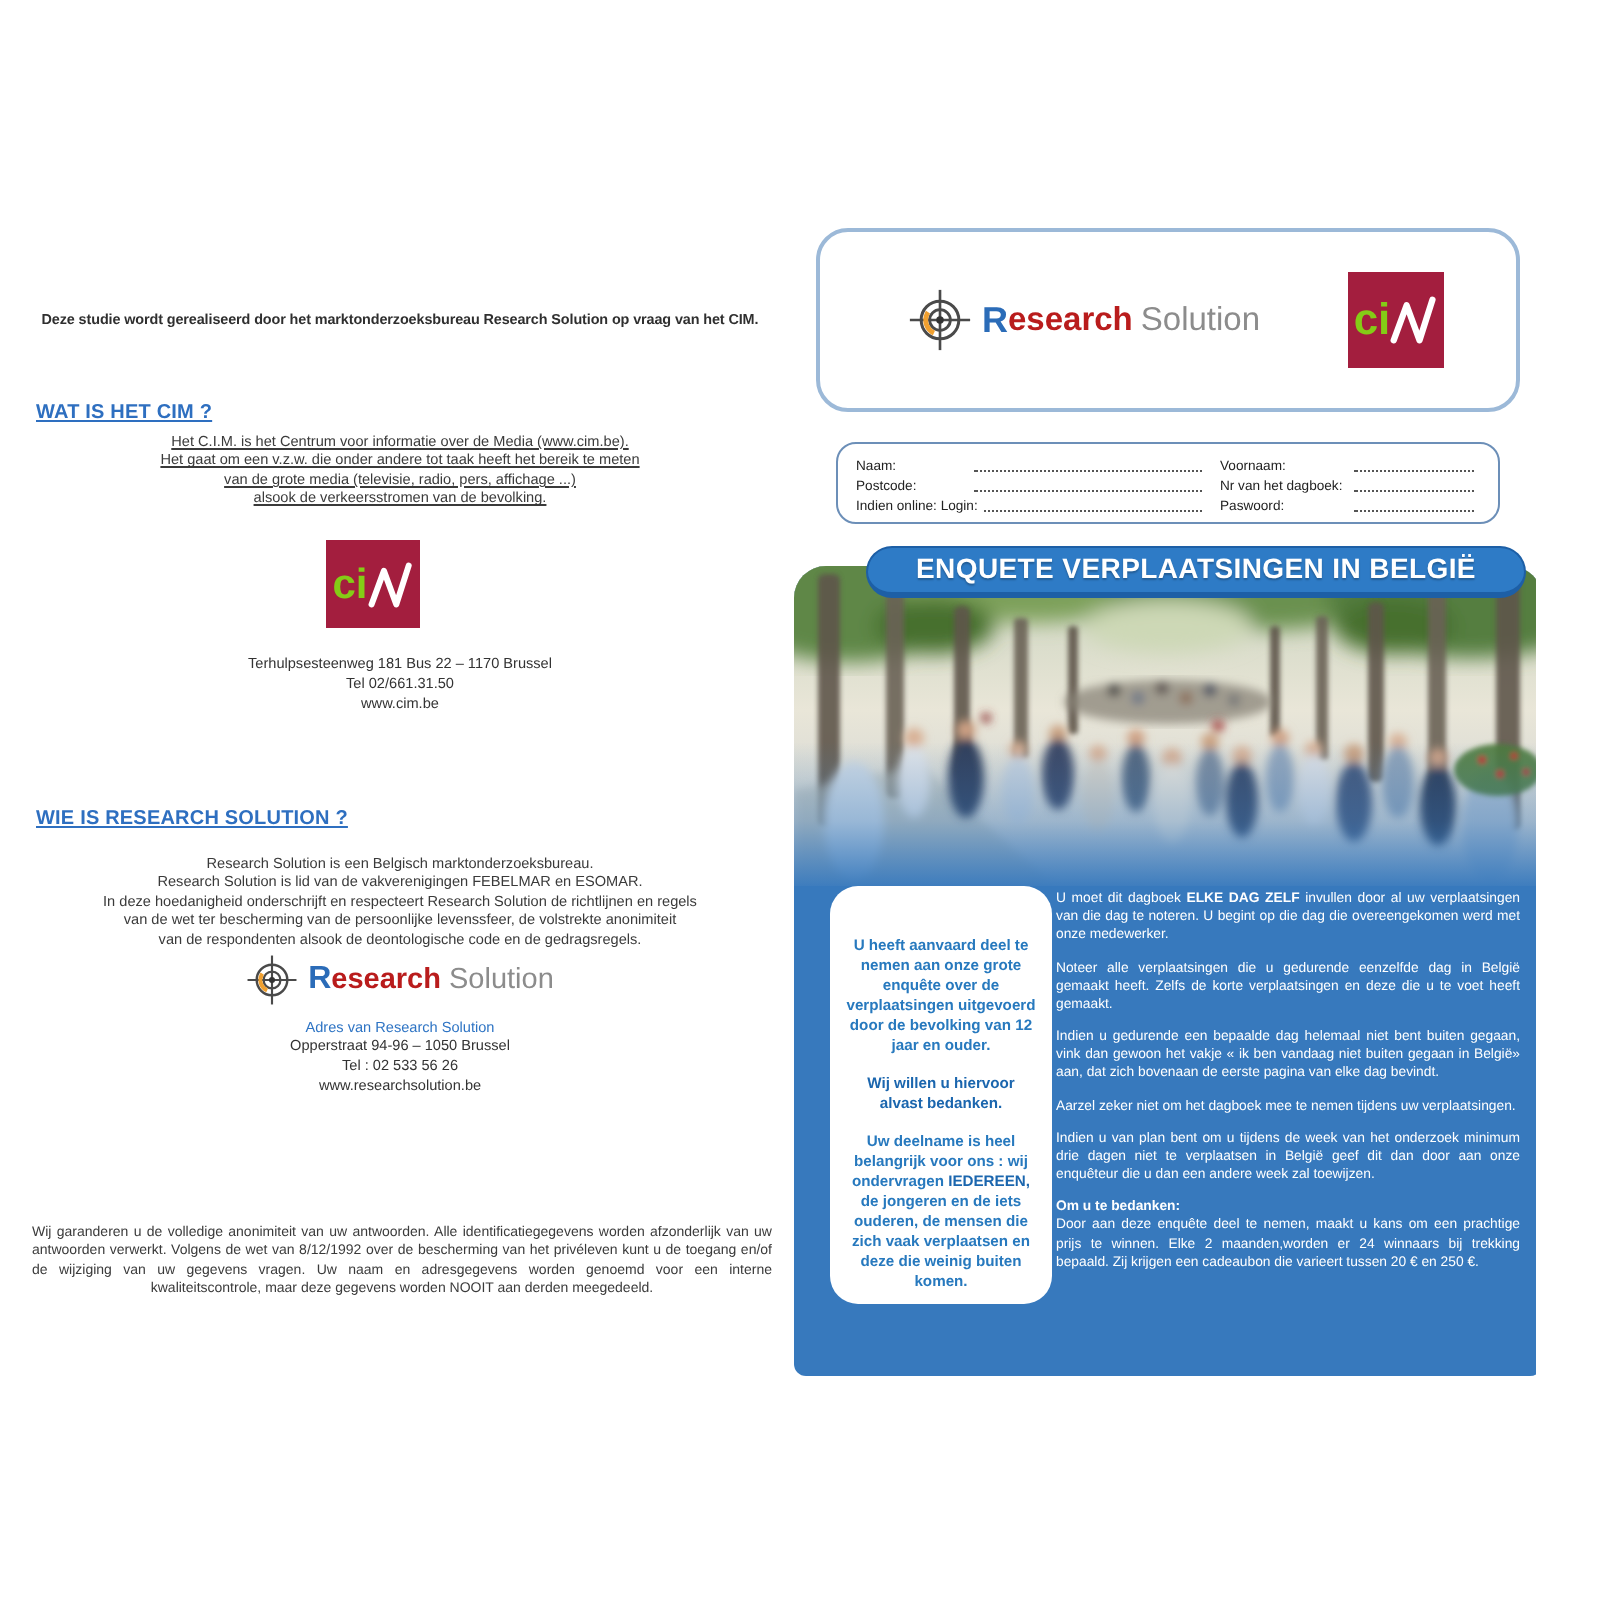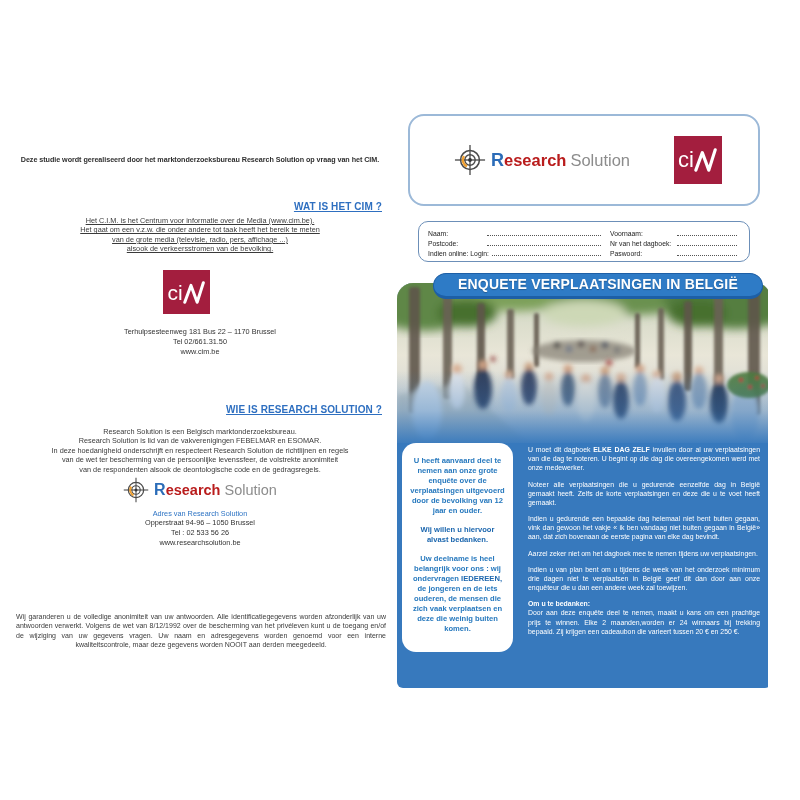--- a/index.html
+++ b/index.html
@@ -3,32 +3,32 @@
 <meta charset="utf-8">
 <style>
   html,body{margin:0;padding:0;background:#fff;}
   .page{position:relative;width:768px;height:800px;background:#ffffff;overflow:hidden;
         font-family:"Liberation Sans",sans-serif;color:#2f2f2f;}
   .pre{white-space:pre-line;}
 
   
   .intro{position:absolute;left:18px;top:155px;width:364px;text-align:center;
          font-size:7.2px;font-weight:bold;letter-spacing:-0.05px;white-space:nowrap;}
-  .sec-heading{position:absolute;width:364px;left:18px;text-align:right;color:#2e6fc0;
+  .sec-heading{position:absolute;width:364px;left:18px;text-align:left;color:#2e6fc0;
          font-weight:bold;font-size:10px;text-decoration:underline;letter-spacing:0.1px;}
   .h-cim{top:201px;}
   .h-rs{top:404px;}
   .body-par{position:absolute;left:18px;width:364px;text-align:center;
          font-size:7.3px;line-height:1.3;color:#3a3a3a;}
   .p-cim{top:216px;text-decoration:underline;}
   .p-rs{top:427px;}
 
   .cim-box{background:#a31e3e;display:flex;align-items:center;justify-content:center;}
   .cim-left{position:absolute;left:163px;top:270px;width:47px;height:44px;}
-  .cim-box .ci{color:#ffffff;font-weight:normal;font-size:21px;line-height:1;letter-spacing:0;}
+  .cim-box .ci{color:#84cc16;font-weight:bold;font-size:21px;line-height:1;letter-spacing:0;}
   .cim-box svg{display:block;}
 
   .addr-caption{position:absolute;left:18px;width:364px;text-align:center;
          color:#2e74c4;font-size:7.3px;}
   .cap-cim{top:318px;}
   .cap-rs{top:509px;}
   .addr{position:absolute;left:18px;width:364px;text-align:center;font-size:7.3px;
         line-height:1.4;color:#333;}
   .addr-cim{top:327px;}
   .addr-rs{top:518px;}
@@ -68,22 +68,22 @@
 
   .banner{position:absolute;left:420px;top:273px;width:330px;height:26px;background:#2e7bc6;
         border:1px solid #1d5fa6;border-bottom-width:3px;border-radius:13px;color:#fff;
         font-weight:bold;font-size:14px;text-align:center;line-height:21px;z-index:4;
         letter-spacing:0.2px;box-sizing:border-box;text-shadow:0 1px 1px rgba(0,0,0,0.25);margin-left:13px;}
 
   .panel{position:absolute;left:397px;top:283px;width:374px;height:405px;background:#3779bd;
         border-radius:16px 16px 6px 6px;overflow:hidden;z-index:3;}
   .photo{position:absolute;left:0;top:0;width:374px;height:160px;}
 
-  .whitebox{position:absolute;left:5px;top:160px;width:111px;height:209px;background:#fff;
-        border-radius:14px;box-sizing:border-box;padding:13px 8px;color:#2779be;
+  .whitebox{position:absolute;left:18px;top:160px;width:111px;height:209px;background:#fff;
+        border-radius:14px;box-sizing:border-box;padding:25px 8px;color:#2779be;
         text-align:center;font-weight:bold;font-size:7.6px;line-height:1.32;}
   .whitebox .bp{margin:0 0 9px 0;}
   .whitebox .p2{color:#1b66ae;}
   .whitebox .strong{color:#1b66ae;}
 
   .bluetext{position:absolute;left:131px;top:162px;width:232px;color:#fff;
         font-size:6.9px;line-height:1.33;text-align:justify;}
   .bluetext p{margin:0 0 7px 0;}
   .bluetext .bold{font-weight:bold;}
   .bluetext .thanks{font-weight:bold;margin-bottom:0;}

